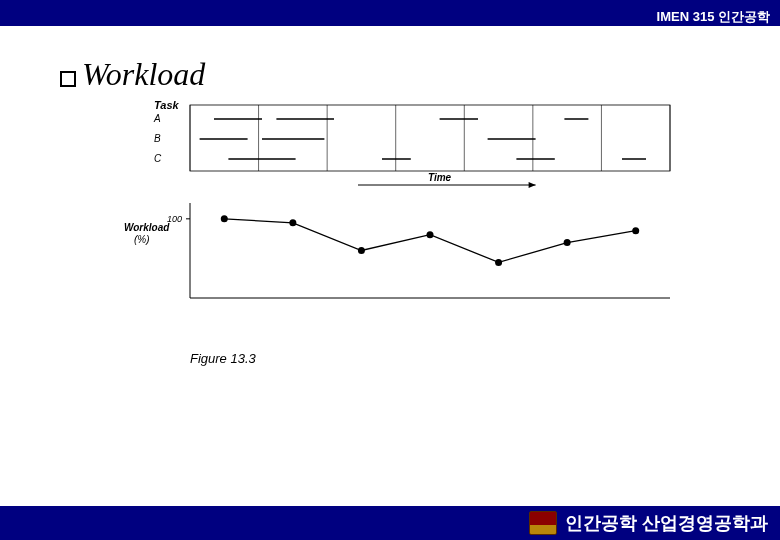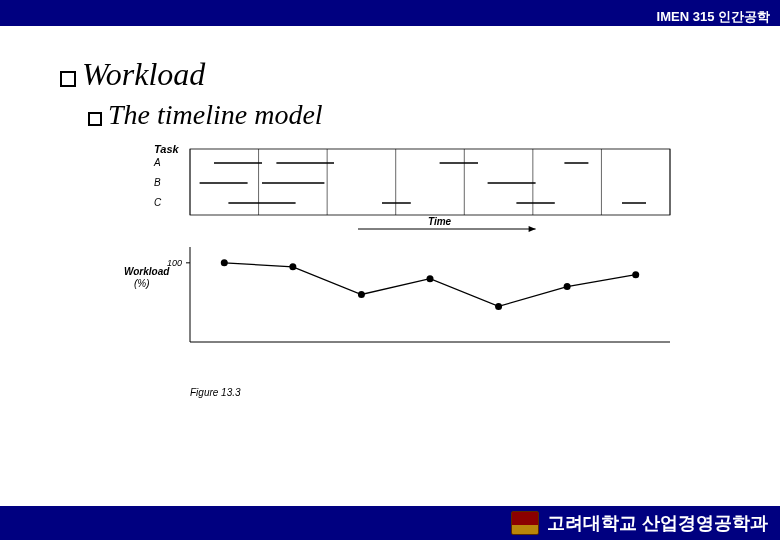--- a/index.html
+++ b/index.html
@@ -63,25 +63,25 @@
     display: inline-block;
     flex-shrink: 0;
     position: relative;
     top: 2px;
   }
   .figure-wrap {
     margin-left: 60px;
     width: 560px;
   }
   .caption {
-    margin-top: 10px;
+    margin-top: 18px;
     margin-left: 70px;
     width: 440px;
     font-family: Arial, sans-serif;
-    font-size: 10px;
+    font-size: 13px;
     line-height: 1.25;
     color: #000;
   }
   .caption-title {
     display: block;
   }
   .bottom-bar {
     position: absolute;
     bottom: 0;
     left: 0;
@@ -112,24 +112,20 @@
 <body>
 
 <div class="top-bar">
   <span class="top-bar-text">IMEN 315 인간공학</span>
 </div>
 
 <div class="content">
   <div class="h1-line">
     <span class="bullet-box"></span>
     <span>Workload</span>
-  </div>
-  <div class="h2-line">
-    <span class="bullet-box-sm"></span>
-    <span>The timeline model</span>
   </div>
 
   <div class="figure-wrap">
     <svg id="fig-svg" width="560" height="230">
 
     <text x="34" y="10" font-size="11" font-weight="bold" font-family="Arial">Task</text>
         <line x1="70" y1="6" x2="70" y2="72" stroke="#000" stroke-width="0.6"></line>
         <line x1="138.57142857142856" y1="6" x2="138.57142857142856" y2="72" stroke="#000" stroke-width="0.6"></line>
         <line x1="207.14285714285714" y1="6" x2="207.14285714285714" y2="72" stroke="#000" stroke-width="0.6"></line>
         <line x1="275.7142857142857" y1="6" x2="275.7142857142857" y2="72" stroke="#000" stroke-width="0.6"></line>
@@ -171,14 +167,14 @@
         <circle cx="515.7142857142858" cy="131.70833333333331" r="3.5" fill="#000"></circle>
       </svg>
     <div class="caption">
       <span class="caption-title">Figure 13.3</span>
     </div>
   </div>
 </div>
 
 <div class="bottom-bar">
   <div class="logo"></div>
-  <span class="uni-text">고려대학교 산업경영공학과</span>
+  <span class="uni-text">인간공학 산업경영공학과</span>
 </div>
 
 </body></html>

